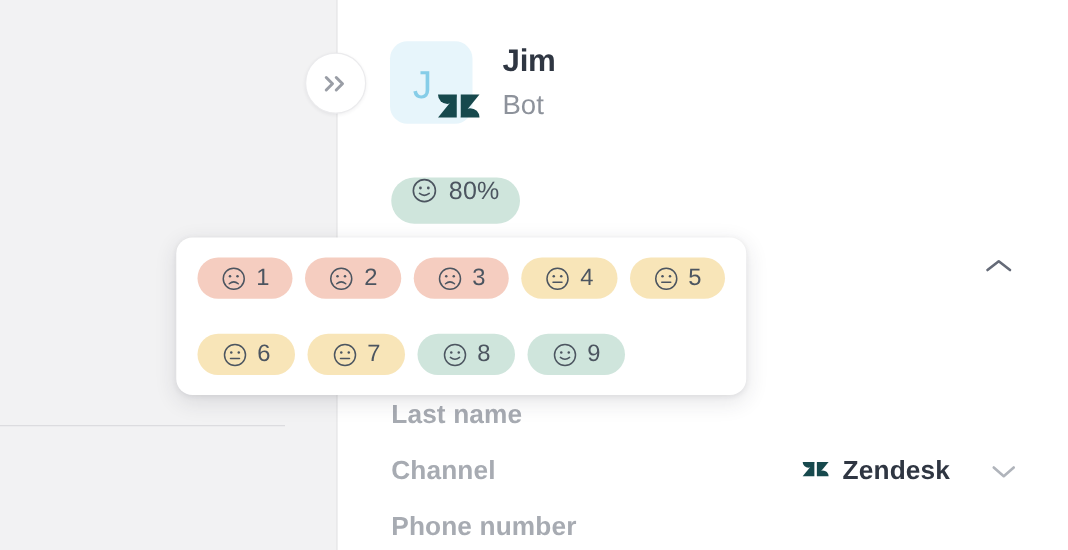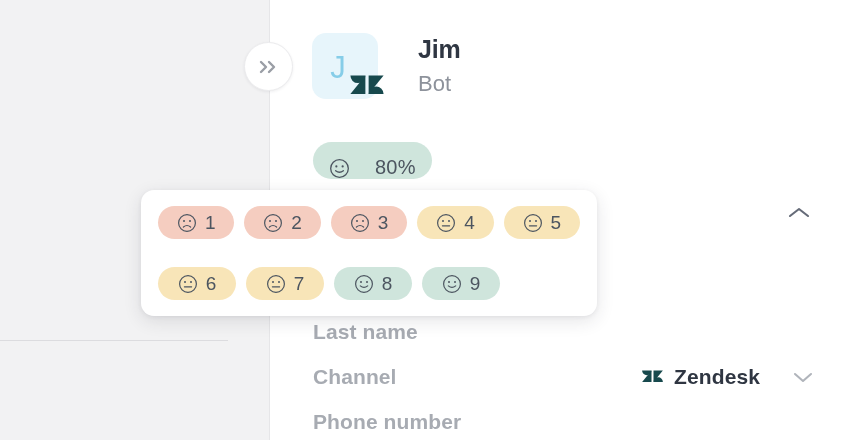--- a/index.html
+++ b/index.html
@@ -108,21 +108,21 @@
     top: 1px;
   }
   .avatar-badge {
     position: absolute;
     right: -9px;
     bottom: -3px;
     width: 40px;
     height: 40px;
   }
   .agent-meta {
-    margin-left: 40px;
+    margin-left: 24px;
     padding-top: 3px;
   }
   .agent-name {
     font-size: 25px;
     font-weight: 700;
     color: #2f3642;
     letter-spacing: -0.2px;
     line-height: 1.1;
   }
   .agent-role {
@@ -136,22 +136,22 @@
   
   .satisfaction-pill {
     position: absolute;
     left: 42px;
     top: 142px;
     height: 37px;
     padding: 0 16px;
     border-radius: 19px;
     background: #cfe5dc;
     display: flex;
-    align-items: flex-end;
-    gap: 25px;
+    align-items: flex-start;
+    gap: 9px;
     cursor: pointer;
   }
   .satisfaction-pill .score {
     font-size: 20px;
     color: #4c5560;
     letter-spacing: 0.2px;
   }
 
   
   .collapse-chevron {

